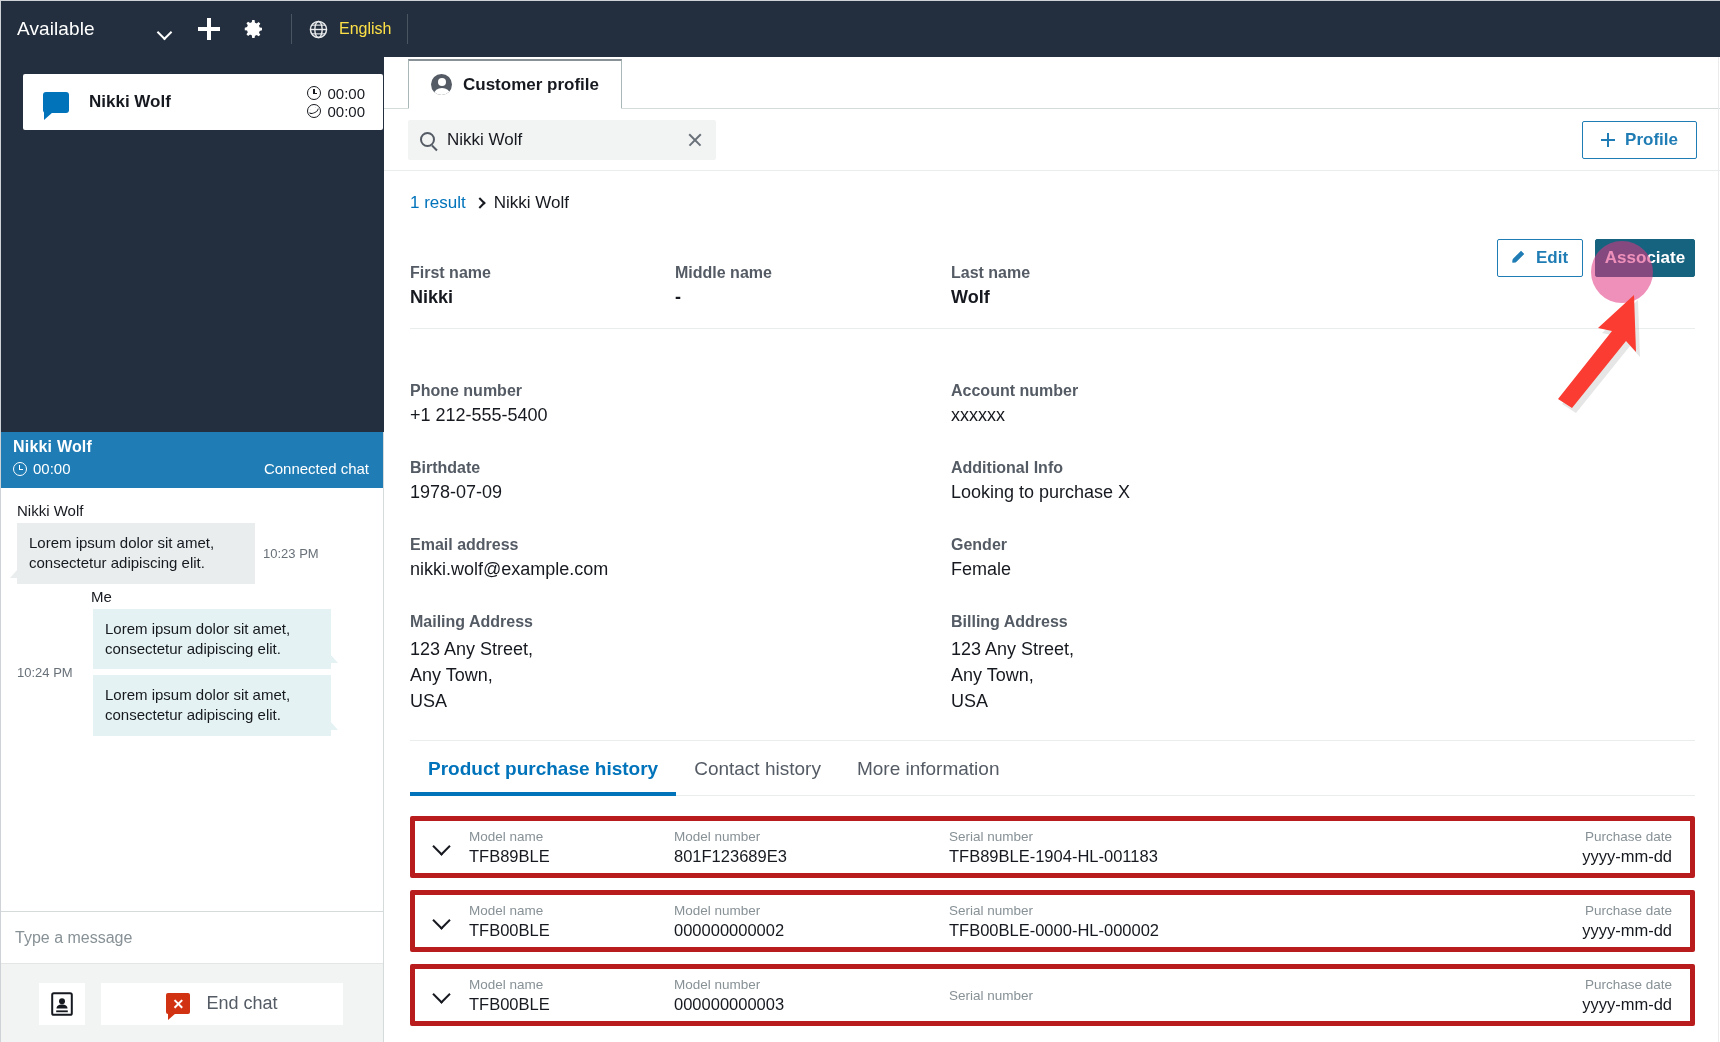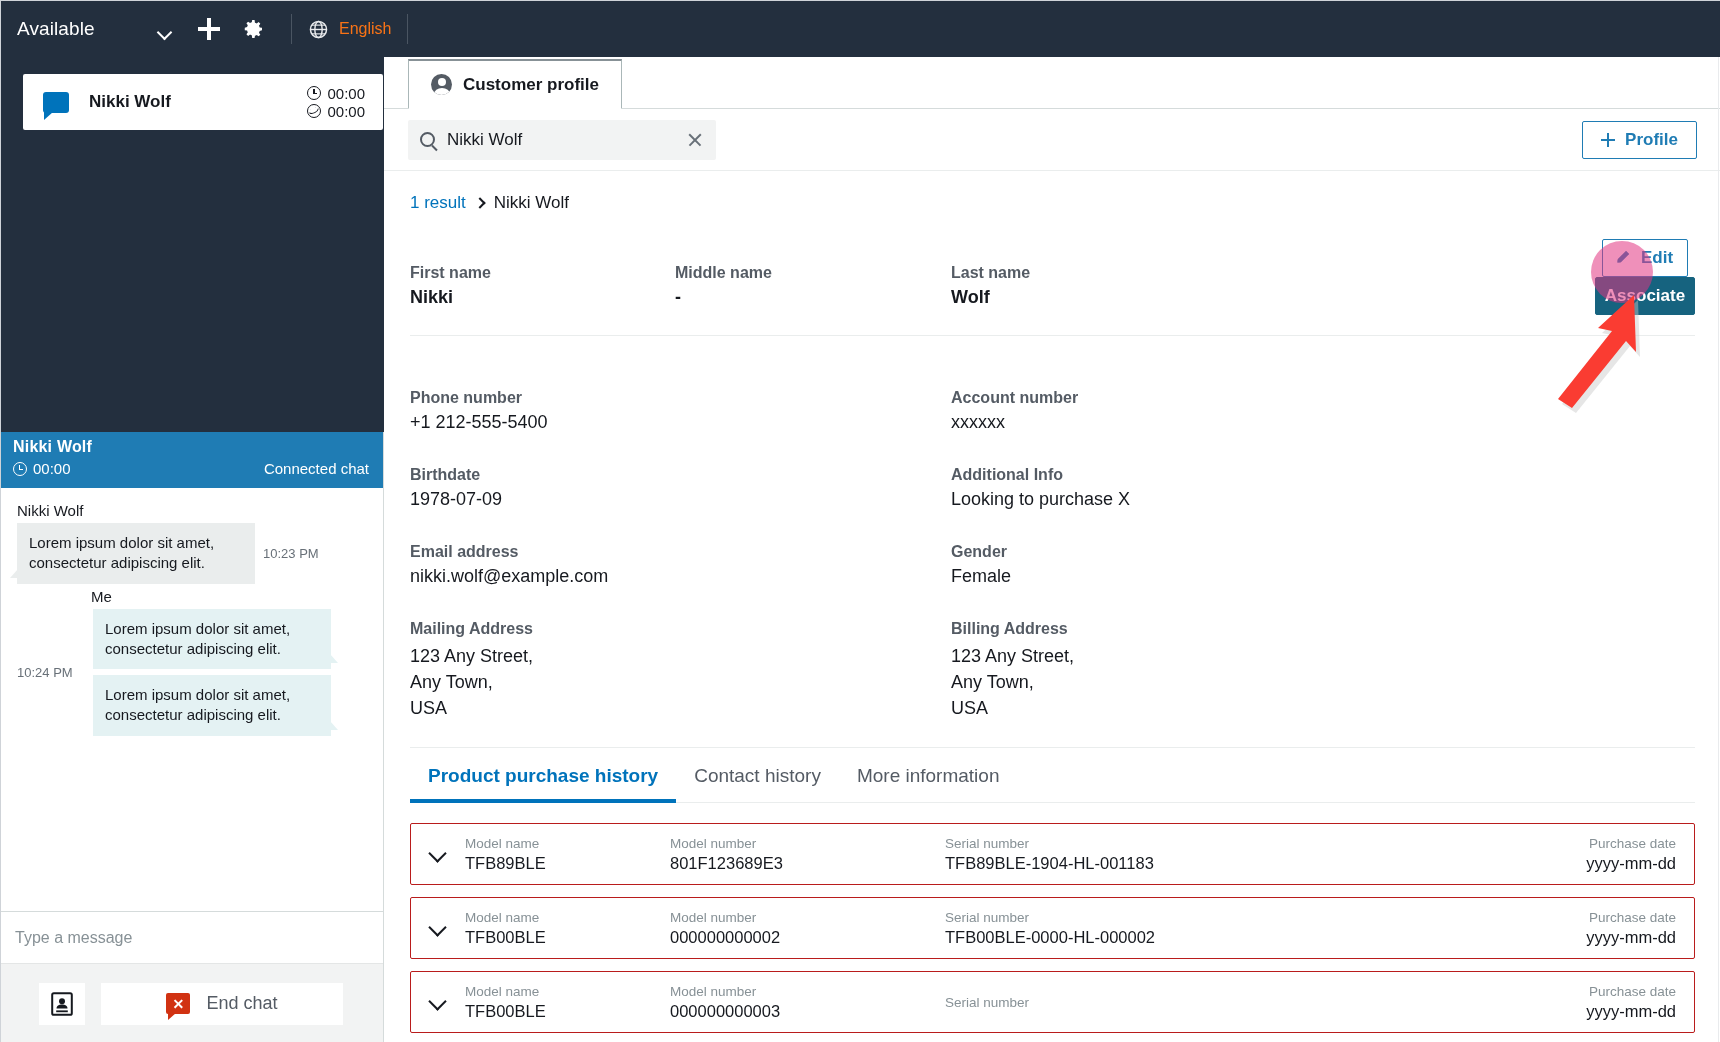--- a/index.html
+++ b/index.html
@@ -58,21 +58,21 @@
   .plus-icon::before, .plus-icon::after {
     content: ""; position: absolute; background: #ffffff;
   }
   .plus-icon::before { left: 0; top: 9px; width: 22px; height: 4px; }
   .plus-icon::after  { top: 0; left: 9px; height: 22px; width: 4px; }
   .divider-v {
     width: 1px; height: 30px; background: #4a5562; margin: 0 16px;
   }
   .lang {
     display: flex; align-items: center; gap: 10px;
-    font-size: 16px; color: #f97316; cursor: pointer;
+    font-size: 16px; color: #fde047; cursor: pointer;
   }
 
   
   .leftpanel {
     position: absolute; left: 0; top: 56px;
     width: 383px; height: 986px;
     background: #232f3e;
   }
   .contact-card {
     position: absolute; left: 22px; top: 17px;
@@ -356,23 +356,22 @@
   .field .fval {
     font-size: 18px; color: #16191f;
   }
   .field .fval.strong { font-weight: bold; }
   .field .fval.multi { line-height: 1.45; }
   .nm-col-1 { width: 265px; }
   .nm-col-2 { width: 276px; }
   .nm-col-3 { width: 200px; }
 
   .row-actions {
-    margin-left: auto; display: flex; align-items: center; 
+    margin-left: auto; display: flex; align-items: center; gap: 12px;
     padding-top: 8px;
-    flex-direction: column;
   }
   .btn-edit {
     height: 38px; width: 86px;
     border: 1px solid #1f7cb4; border-radius: 2px;
     background: #ffffff; color: #1f7cb4;
     font-size: 17px; font-weight: bold;
     display: flex; align-items: center; justify-content: center; gap: 9px;
     cursor: pointer;
   }
   .pencil-icon {
@@ -411,21 +410,21 @@
     padding: 14px 18px 12px 18px;
     font-size: 19px; color: #545b64;
     cursor: pointer;
     border-bottom: 4px solid transparent;
     position: relative; top: 1px;
   }
   .subtab.active { color: #0073bb; font-weight: bold; border-bottom-color: #0073bb; }
 
   .purchase-list { padding: 20px 0 0 0; }
   .purchase-row {
-    border: 1px solid #b91c1c;
+    border: 5px solid #b91c1c;
     border-radius: 2px;
     height: 62px;
     display: flex; align-items: center;
     margin-bottom: 12px;
     background: #ffffff;
     padding: 0 18px 0 16px;
     cursor: pointer;
   }
   .expand-chev {
     width: 20px; height: 20px; flex: 0 0 auto;

